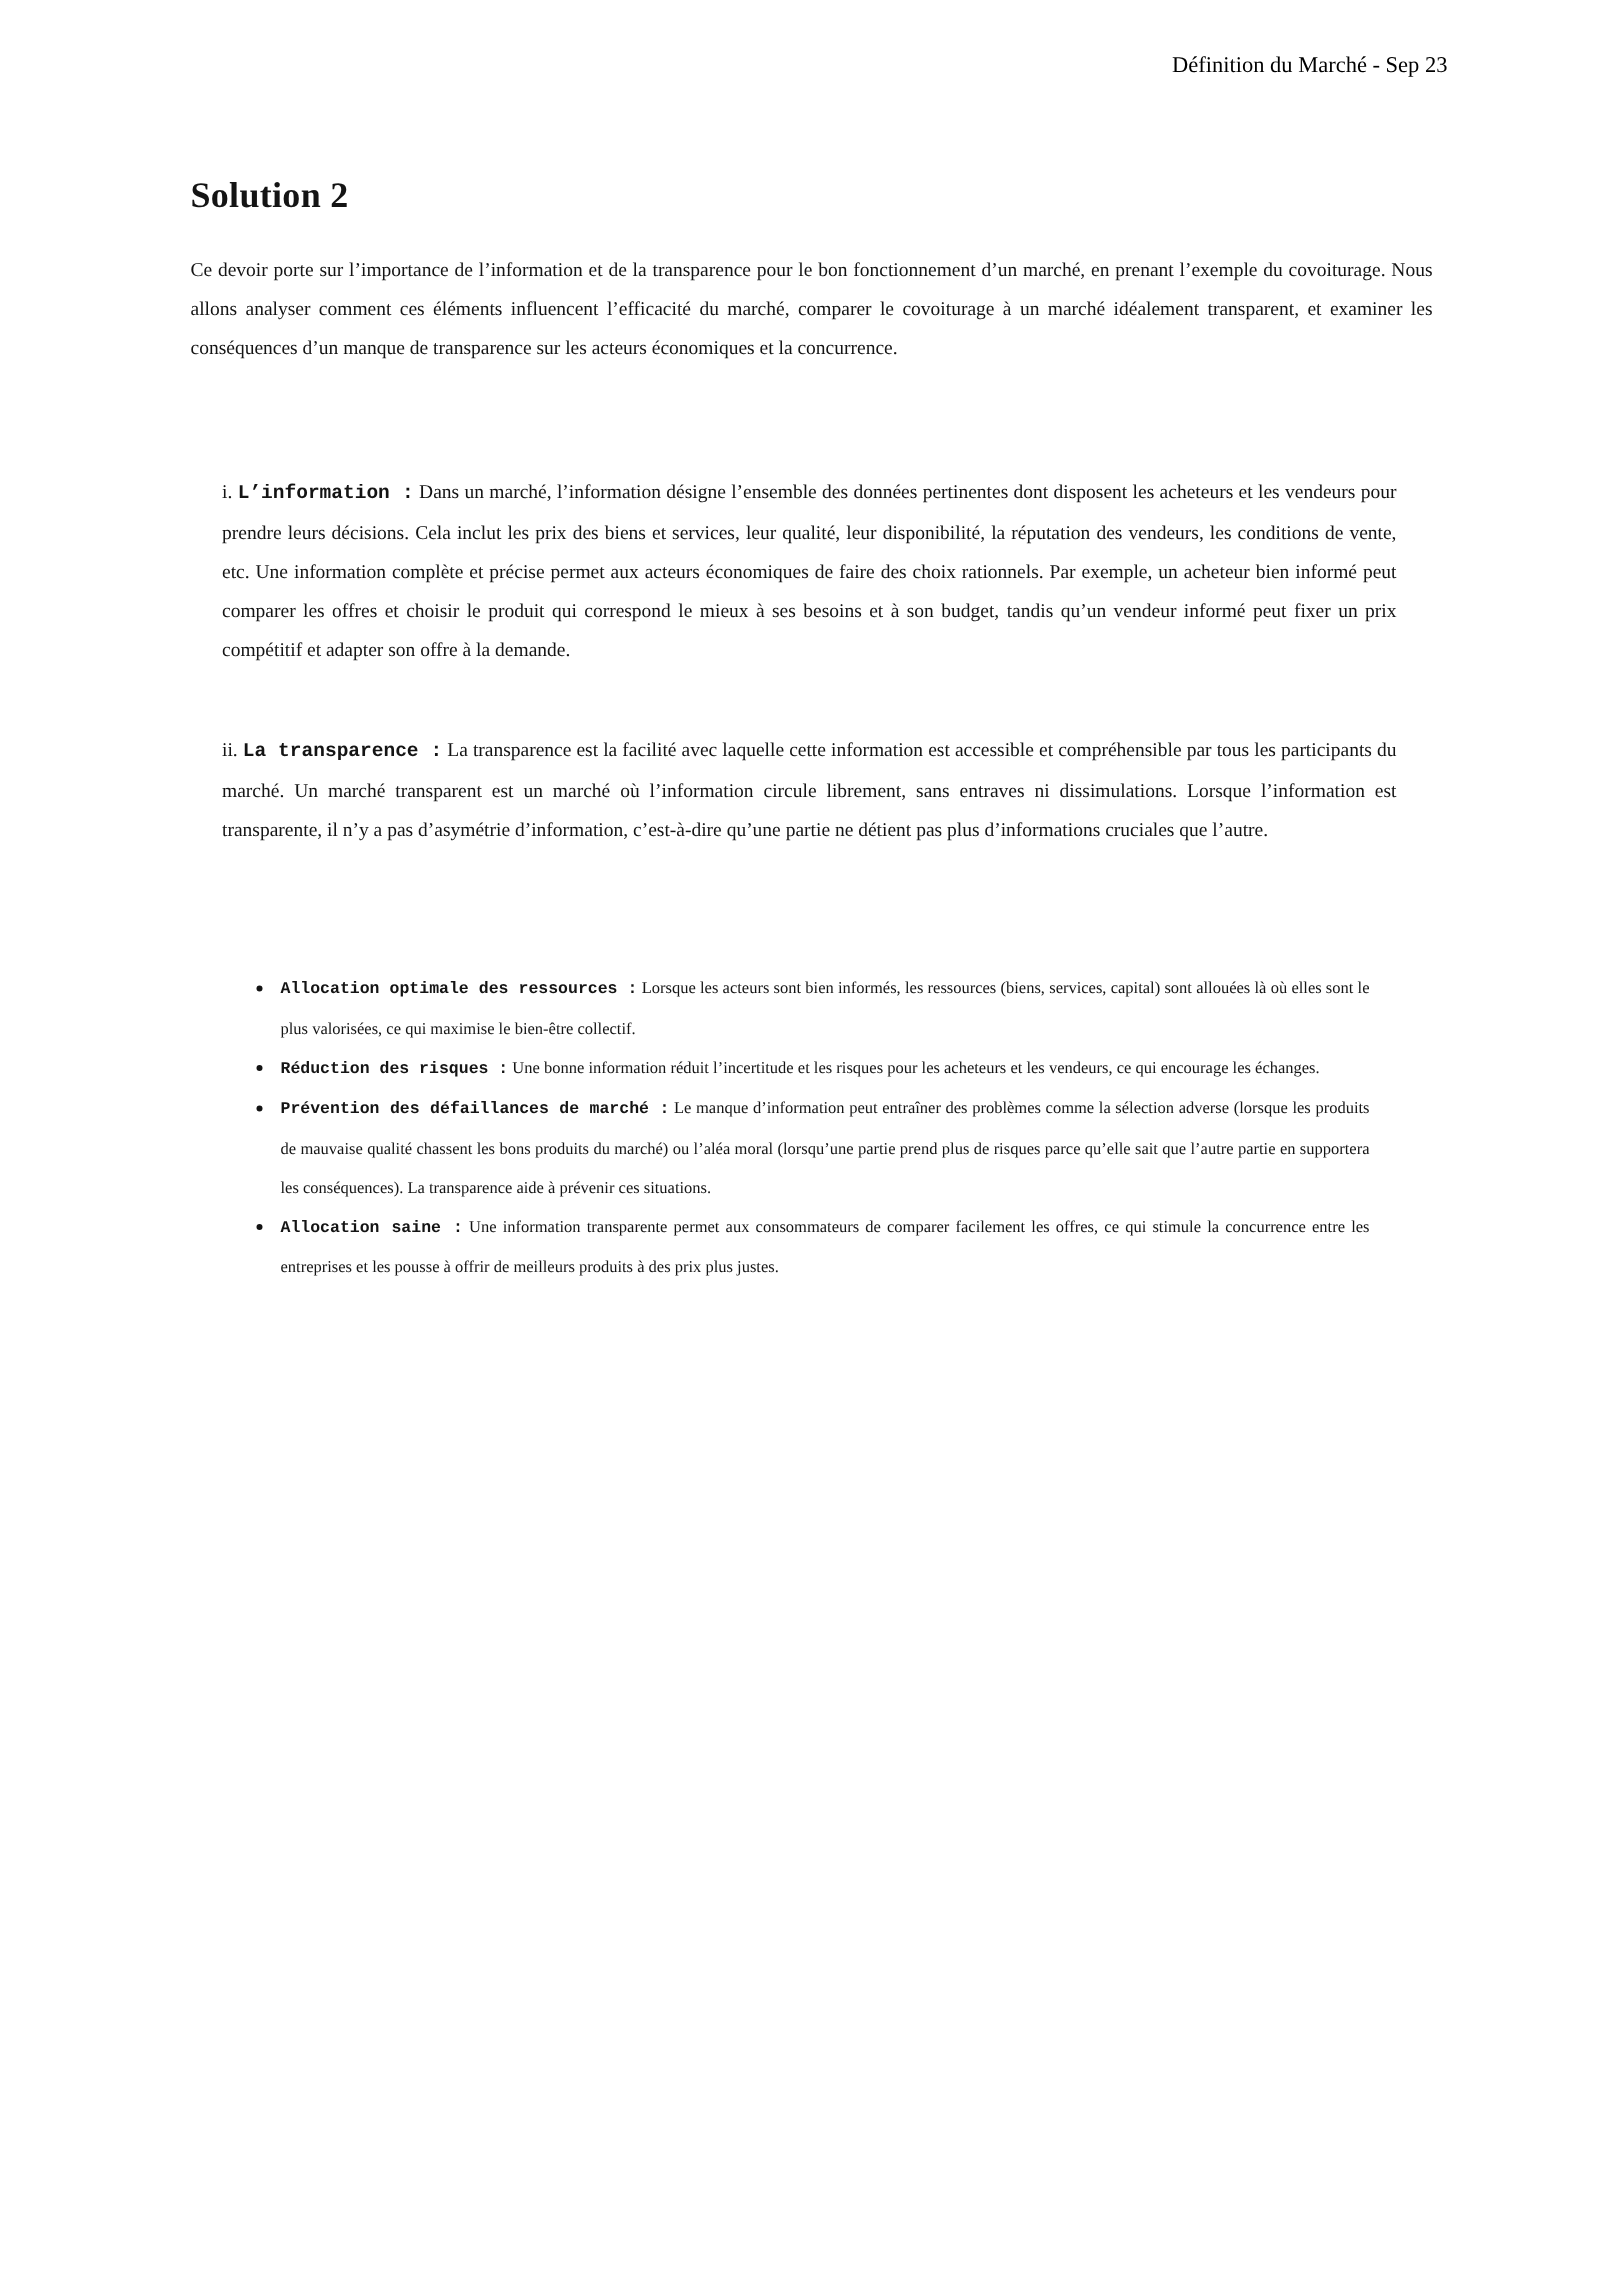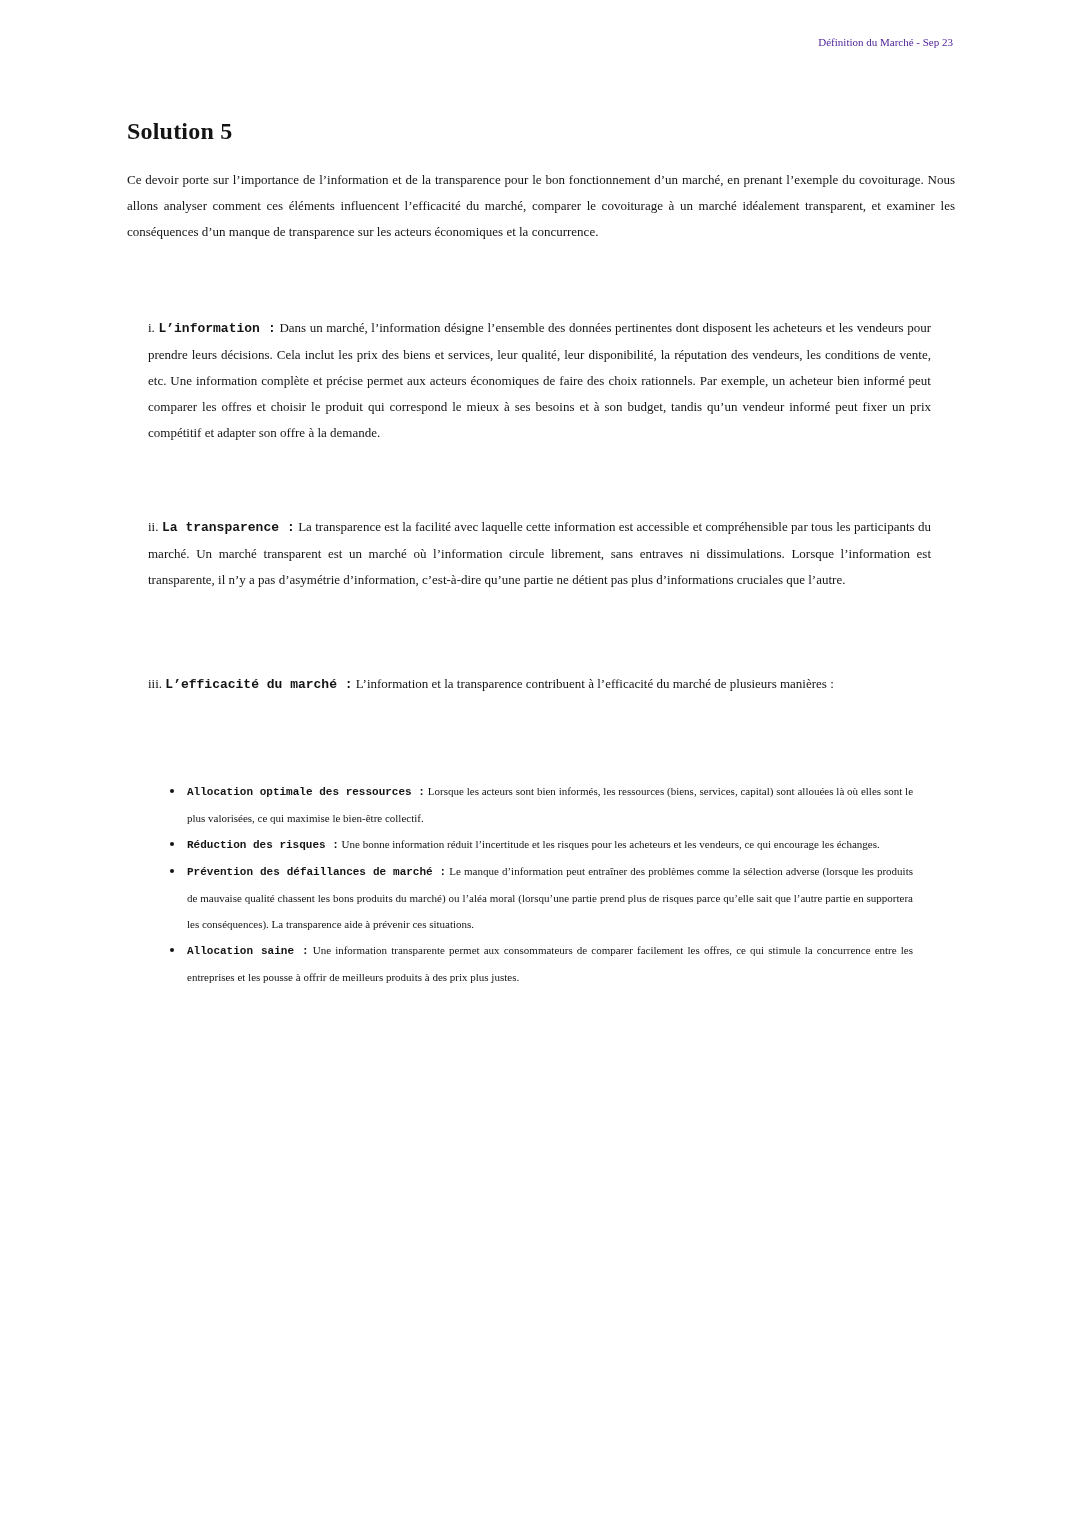--- a/index.html
+++ b/index.html
@@ -15,23 +15,23 @@
     background: #ffffff;
     box-sizing: border-box;
     padding: 0 125px 0 127px;
     font-family: "Liberation Serif", "DejaVu Serif", serif;
     color: #141414;
     overflow: hidden;
   }
   .page-header {
     position: absolute;
     top: 36px;
-    right: 127px;
-    font-size: 11px;
-    color: #4c1d95;
+    right: 115px;
+    font-size: 15px;
+    color: #000000;
   }
   .doc-title {
     margin: 118px 0 0 0;
     font-size: 24px;
     font-weight: bold;
     letter-spacing: 0.2px;
   }
   .para {
     font-size: 13px;
     line-height: 26px;
@@ -44,21 +44,21 @@
   }
   .section-a {
     margin-top: 14px;
     text-align: left;
   }
   .item {
     margin-left: 21px;
     margin-right: 24px;
   }
   .item-i   { margin-top: 70px; }
-  .item-ii  { margin-top: 68px; }
+  .item-ii  { margin-top: 41px; }
   .item-iii { margin-top: 78px; }
   ul.bullets {
     margin: 80px 42px 0 0;
     padding-left: 58px;
     list-style: disc outside;
   }
   ul.bullets li {
     font-size: 11px;
     line-height: 26px;
     text-align: justify;
@@ -80,31 +80,30 @@
 </style>
 </head>
 <body>
 
 <div class="page">
 
   <div class="page-header">
     <span>Définition du Marché - Sep 23</span>
   </div>
 
-  <h1 class="doc-title">Solution 5</h1>
+  <h1 class="doc-title">Solution 2</h1>
 
   <p class="para intro">Ce devoir porte sur l’importance de l’information et de la transparence pour le bon fonctionnement d’un marché, en prenant l’exemple du covoiturage. Nous allons analyser comment ces éléments influencent l’efficacité du marché, comparer le covoiturage à un marché idéalement transparent, et examiner les conséquences d’un manque de transparence sur les acteurs économiques et la concurrence.</p>
 
 
   <div class="items">
     <p class="para item item-i"><span>i.</span> <strong>L’information :</strong> <span>Dans un marché, l’information désigne l’ensemble des données pertinentes dont disposent les acheteurs et les vendeurs pour prendre leurs décisions. Cela inclut les prix des biens et services, leur qualité, leur disponibilité, la réputation des vendeurs, les conditions de vente, etc. Une information complète et précise permet aux acteurs économiques de faire des choix rationnels. Par exemple, un acheteur bien informé peut comparer les offres et choisir le produit qui correspond le mieux à ses besoins et à son budget, tandis qu’un vendeur informé peut fixer un prix compétitif et adapter son offre à la demande.</span></p>
 
     <p class="para item item-ii"><span>ii.</span> <strong>La transparence :</strong> <span>La transparence est la facilité avec laquelle cette information est accessible et compréhensible par tous les participants du marché. Un marché transparent est un marché où l’information circule librement, sans entraves ni dissimulations. Lorsque l’information est transparente, il n’y a pas d’asymétrie d’information, c’est-à-dire qu’une partie ne détient pas plus d’informations cruciales que l’autre.</span></p>
 
-    <p class="para item item-iii"><span>iii.</span> <strong>L’efficacité du marché :</strong> <span>L’information et la transparence contribuent à l’efficacité du marché de plusieurs manières :</span></p>
   </div>
 
   <ul class="bullets">
     <li><strong>Allocation optimale des ressources :</strong> <span>Lorsque les acteurs sont bien informés, les ressources (biens, services, capital) sont allouées là où elles sont le plus valorisées, ce qui maximise le bien-être collectif.</span></li>
     <li><strong>Réduction des risques :</strong> <span>Une bonne information réduit l’incertitude et les risques pour les acheteurs et les vendeurs, ce qui encourage les échanges.</span></li>
     <li><strong>Prévention des défaillances de marché :</strong> <span>Le manque d’information peut entraîner des problèmes comme la sélection adverse (lorsque les produits de mauvaise qualité chassent les bons produits du marché) ou l’aléa moral (lorsqu’une partie prend plus de risques parce qu’elle sait que l’autre partie en supportera les conséquences). La transparence aide à prévenir ces situations.</span></li>
     <li><strong>Allocation saine :</strong> <span>Une information transparente permet aux consommateurs de comparer facilement les offres, ce qui stimule la concurrence entre les entreprises et les pousse à offrir de meilleurs produits à des prix plus justes.</span></li>
   </ul>
 
 

